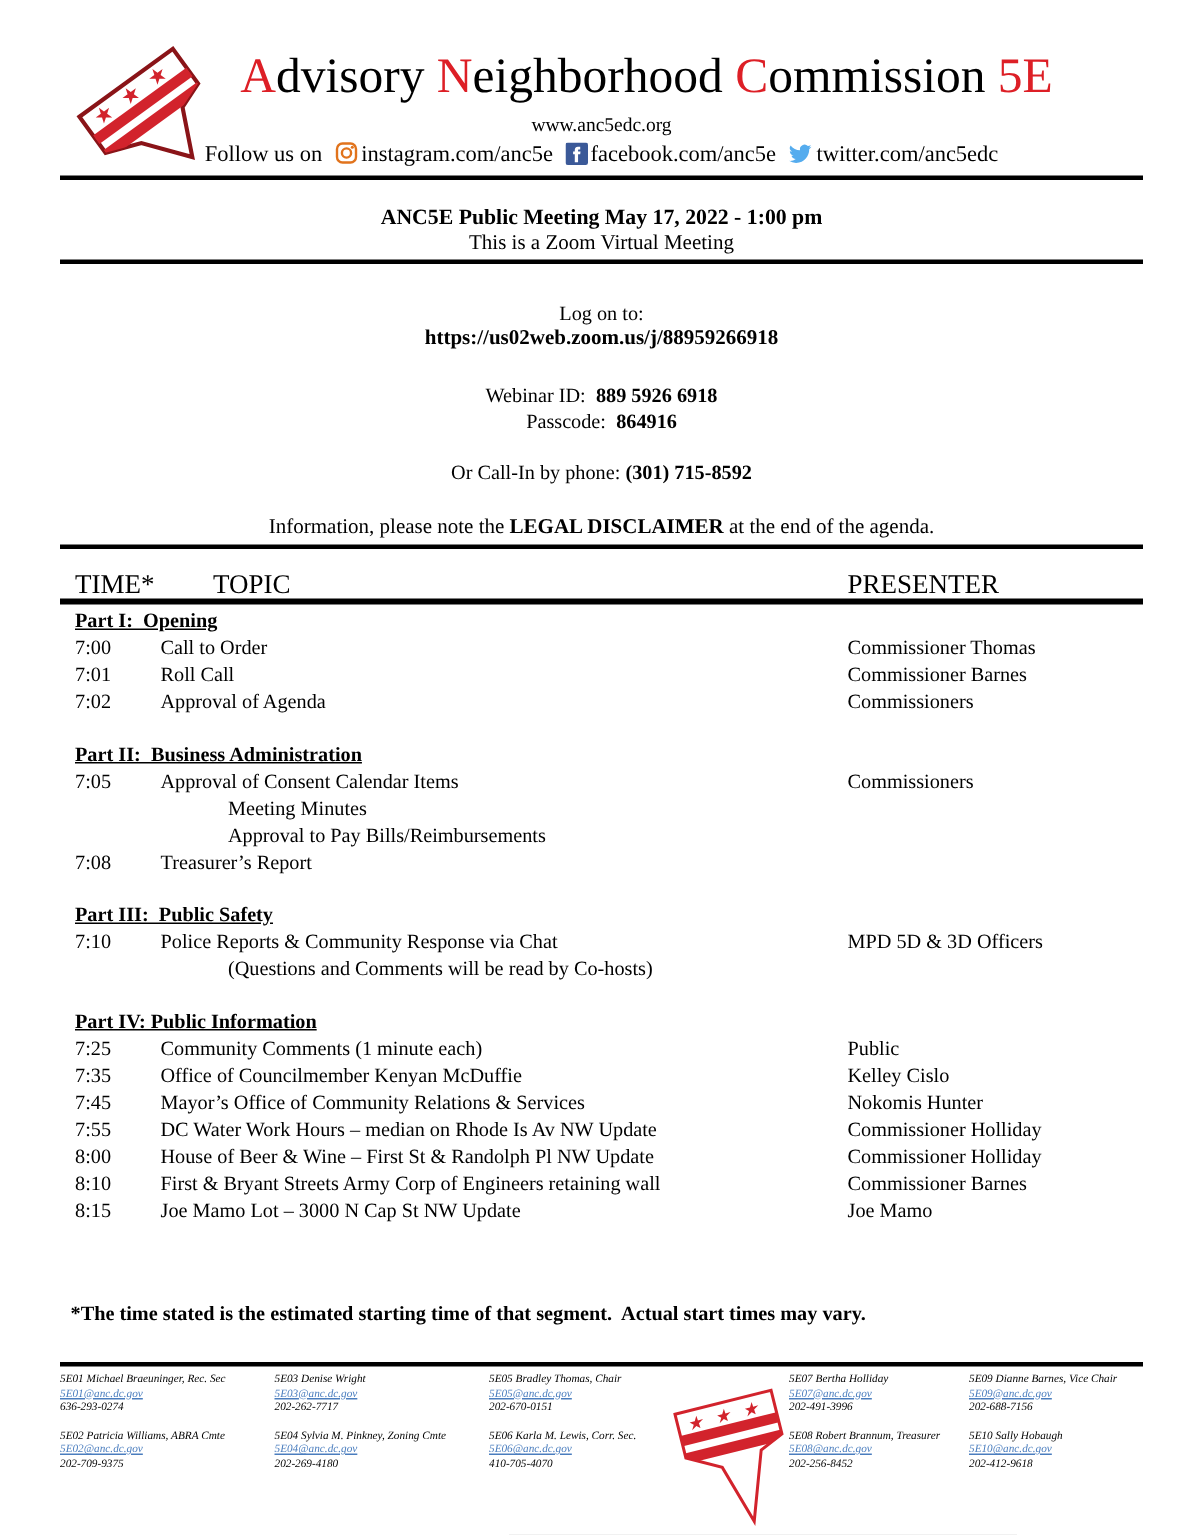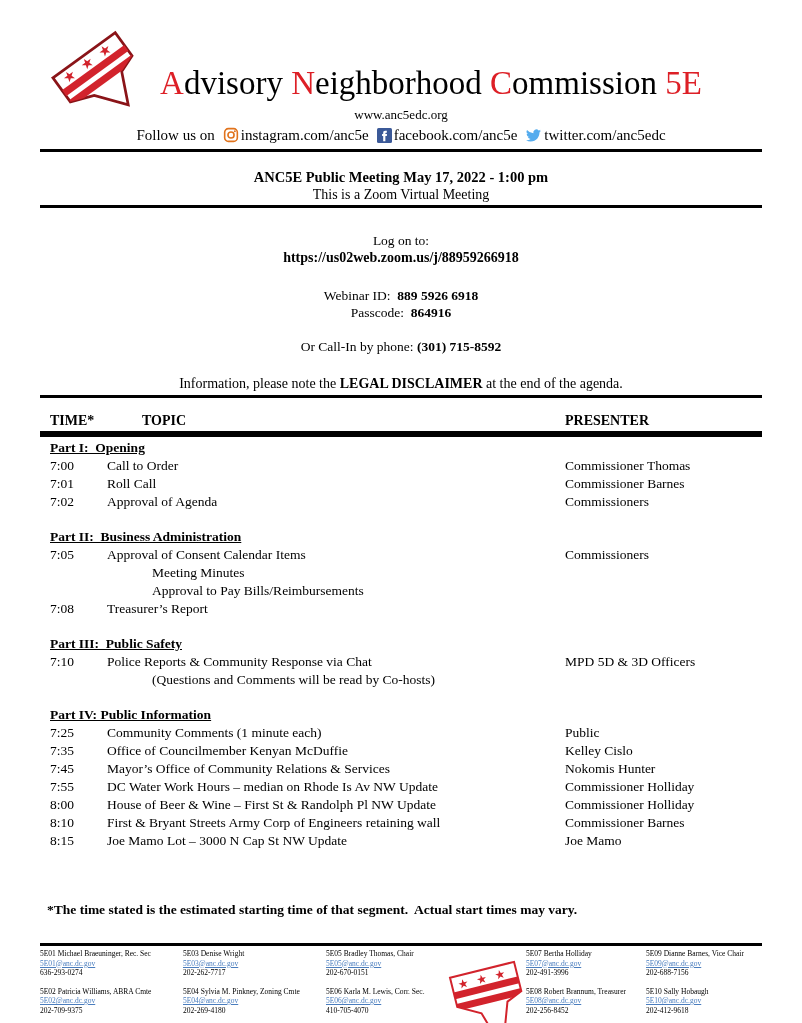--- a/index.html
+++ b/index.html
@@ -9,21 +9,21 @@
     margin:0 auto;
     background:#ffffff;
     font-family:"Liberation Serif", serif;
     color:#000;
     overflow:hidden;
   }
   .red{color:#dd1f26;}
   
   .logo-top{position:absolute;left:42px;top:24px;width:116px;height:110px;}
   .title{
-    margin:0;padding-top:64px;padding-left:60px;
+    margin:0;padding-top:32px;padding-left:60px;
     text-align:center;
     font-size:33px;line-height:38px;font-weight:400;
     letter-spacing:0px;white-space:pre;
   }
   .website{ text-align:center;font-size:13px;line-height:17px;margin-top:4px;font-family:Liberation Serif, serif;}
   .social{ text-align:center;font-size:15px;line-height:21px;margin-top:2px;}
   .social .icon{display:inline-block;vertical-align:-3px;margin:0 2px 0 8px;}
   .rule{height:3px;background:#000;margin:0 40px;}
   
   .mtitle{text-align:center;font-weight:bold;font-size:14.5px;line-height:17px;margin-top:17px;}
@@ -33,44 +33,44 @@
   .zoomurl{font-weight:bold;font-size:14px;line-height:18px;}
   .webinar{margin-top:20px;}
   .b{font-weight:bold;}
   .callin{margin-top:17px;}
   .participants{margin-top:20px;font-size:14px;margin-bottom:3px;}
   
   .agenda{margin:0 40px;font-size:13.5px;}
   .agenda-head{
     display:grid;grid-template-columns:57px 458px auto;
     padding:0 0 2px 10px;margin-top:15px;
-    font-weight:bold;font-size:14px;line-height:16px;
-    border-bottom:6px solid #000000;
+    font-weight:normal;font-size:18px;line-height:16px;
+    border-bottom:4px solid #000000;
   }
   .agenda-head .topic-h{margin-left:35px;}
   .agenda-body{padding-top:2px;}
   .section-title{
     padding-left:10px;line-height:18px;font-weight:bold;white-space:pre;
   }
   .section-title .u{text-decoration:underline;}
   .agenda-row{
     display:grid;grid-template-columns:57px 458px auto;
     padding-left:10px;line-height:18px;
   }
   .agenda-row .indent{padding-left:45px;}
   .section-gap{height:17px;}
   
   .footnote{
     margin:35px 40px 0 40px;padding-left:7px;
     font-weight:bold;font-size:13.5px;white-space:pre-wrap;
   }
   
   .footer{
-    position:absolute;left:40px;right:40px;top:943px;
-    border-top:3px solid #000;padding-top:3px;
+    position:absolute;left:40px;right:40px;top:908px;
+    border-top:3px solid #000;padding-top:3px;font-style:italic;
   }
   .footer-cols{display:flex;}
   .footer-col{font-size:7.5px;line-height:9.5px;}
   .footer-col:nth-child(1){width:143px;}
   .footer-col:nth-child(2){width:143px;}
   .footer-col:nth-child(3){width:112px;}
   .footer-col:nth-child(4){width:88px;}  
   .footer-col:nth-child(5){width:120px;}
   .footer-col:nth-child(6){flex:1;}
   .footer-entry{margin-bottom:9px;}

